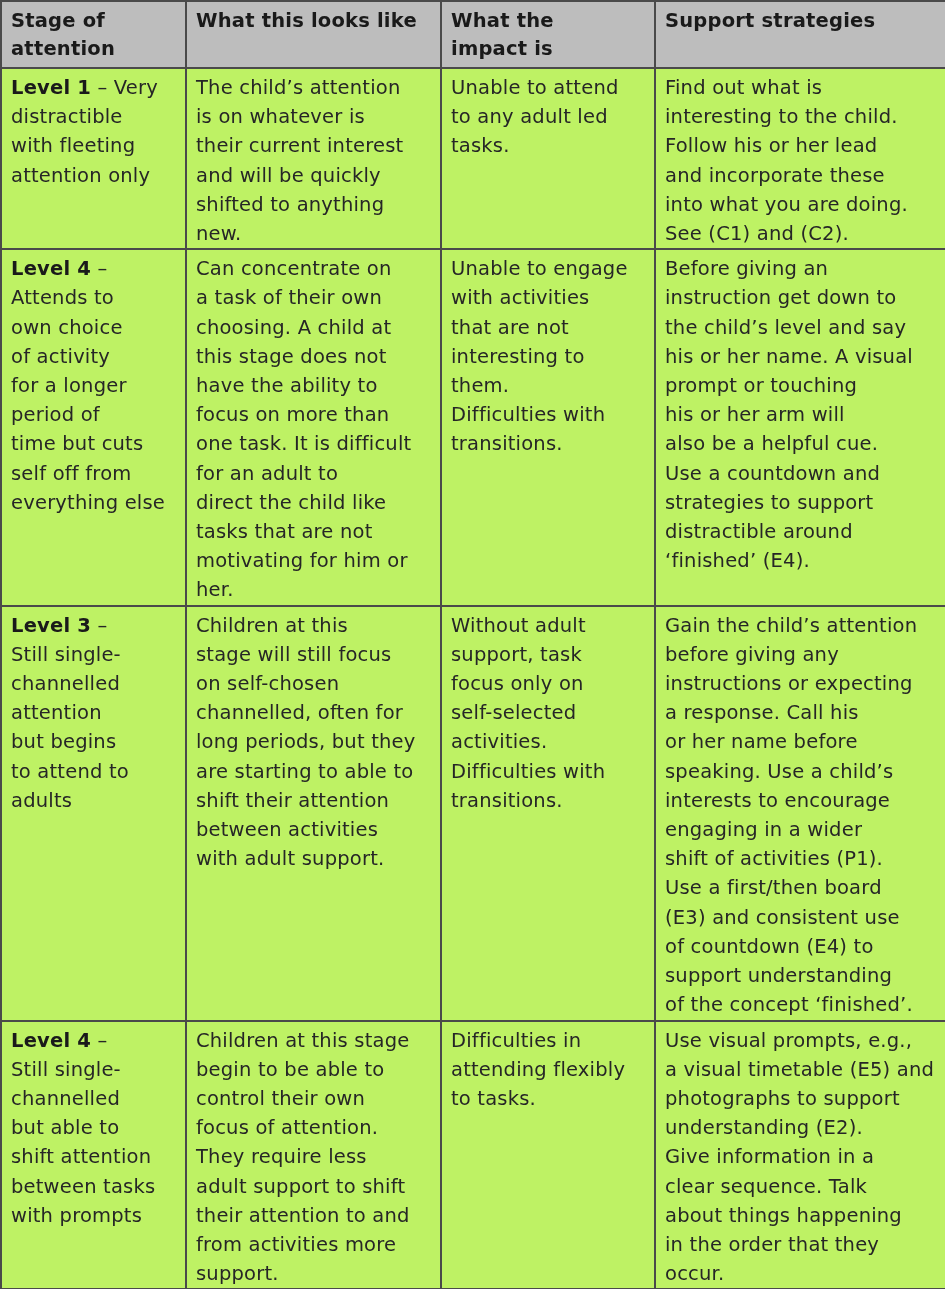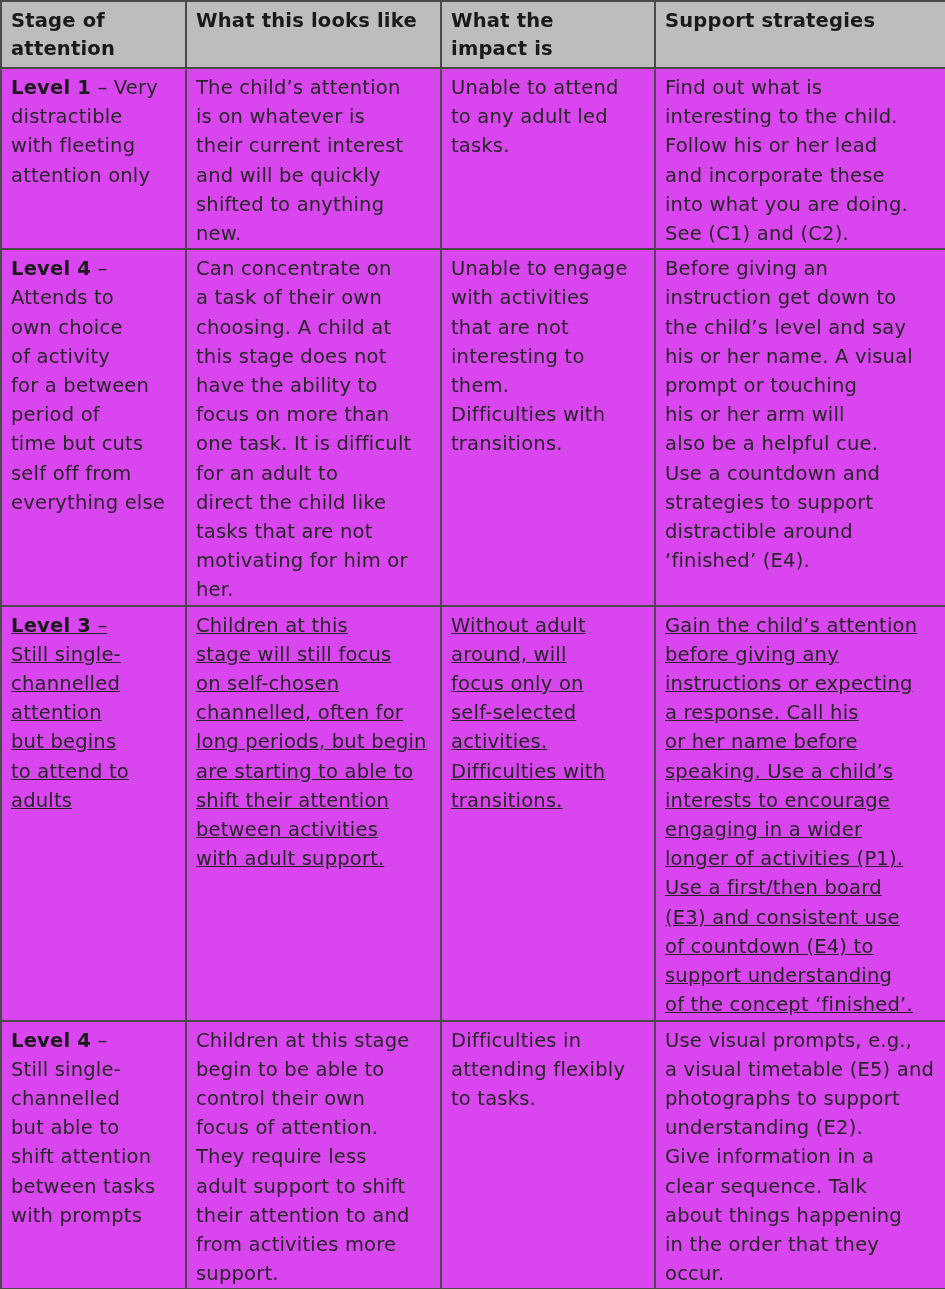--- a/index.html
+++ b/index.html
@@ -38,35 +38,35 @@
     }
     table.attention-table th {
       background: #bdbdbd;
       font-weight: bold;
       color: #1a1a1a;
       height: 60px;
       line-height: 28px;
       padding-top: 5px;
     }
     table.attention-table td {
-      background: #d946ef;
+      background: #bef264;
       font-weight: normal;
       color: #262626;
     }
     .level-label {
       font-weight: bold;
       color: #1a1a1a;
     }
     .line {
       display: block;
       white-space: nowrap;
     }
     tr.row-1 td { height: 175px; }
     tr.row-2 td { height: 349px; }
-    tr.row-3 td { height: 408px; text-decoration: underline; }
+    tr.row-3 td { height: 408px; }
     tr.row-4 td { height: 262px; }
   </style>
 </head>
 <body>
 
 <table class="attention-table">
   <colgroup>
     <col class="c1">
       <col class="c2">
       <col class="c3">
@@ -119,21 +119,21 @@
           <span class="line">into what you are doing.</span>
           <span class="line">See (C1) and (C2).</span>
         </td>
     </tr>
     <tr class="row-2">
       <td>
           <span class="line"><span class="level-label">Level 4</span><span> –</span></span>
           <span class="line">Attends to</span>
           <span class="line">own choice</span>
           <span class="line">of activity</span>
-          <span class="line">for a between</span>
+          <span class="line">for a longer</span>
           <span class="line">period of</span>
           <span class="line">time but cuts</span>
           <span class="line">self off from</span>
           <span class="line">everything else</span>
         </td>
       <td>
           <span class="line">Can concentrate on</span>
           <span class="line">a task of their own</span>
           <span class="line">choosing. A child at</span>
           <span class="line">this stage does not</span>
@@ -177,45 +177,45 @@
           <span class="line">attention</span>
           <span class="line">but begins</span>
           <span class="line">to attend to</span>
           <span class="line">adults</span>
         </td>
       <td>
           <span class="line">Children at this</span>
           <span class="line">stage will still focus</span>
           <span class="line">on self-chosen</span>
           <span class="line">channelled, often for</span>
-          <span class="line">long periods, but begin</span>
+          <span class="line">long periods, but they</span>
           <span class="line">are starting to able to</span>
           <span class="line">shift their attention</span>
           <span class="line">between activities</span>
           <span class="line">with adult support.</span>
         </td>
       <td>
           <span class="line">Without adult</span>
-          <span class="line">around, will</span>
+          <span class="line">support, task</span>
           <span class="line">focus only on</span>
           <span class="line">self-selected</span>
           <span class="line">activities.</span>
           <span class="line">Difficulties with</span>
           <span class="line">transitions.</span>
         </td>
       <td>
           <span class="line">Gain the child’s attention</span>
           <span class="line">before giving any</span>
           <span class="line">instructions or expecting</span>
           <span class="line">a response. Call his</span>
           <span class="line">or her name before</span>
           <span class="line">speaking. Use a child’s</span>
           <span class="line">interests to encourage</span>
           <span class="line">engaging in a wider</span>
-          <span class="line">longer of activities (P1).</span>
+          <span class="line">shift of activities (P1).</span>
           <span class="line">Use a first/then board</span>
           <span class="line">(E3) and consistent use</span>
           <span class="line">of countdown (E4) to</span>
           <span class="line">support understanding</span>
           <span class="line">of the concept ‘finished’.</span>
         </td>
     </tr>
     <tr class="row-4">
       <td>
           <span class="line"><span class="level-label">Level 4</span><span> –</span></span>

